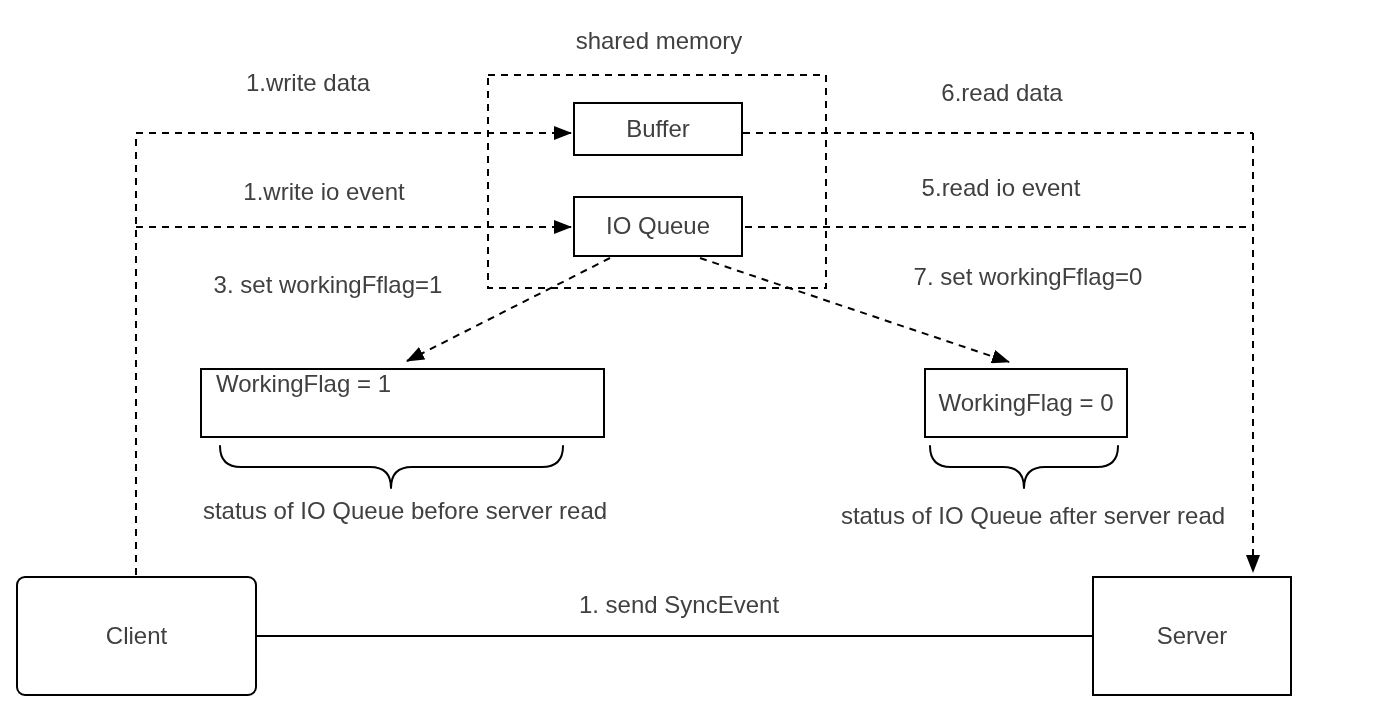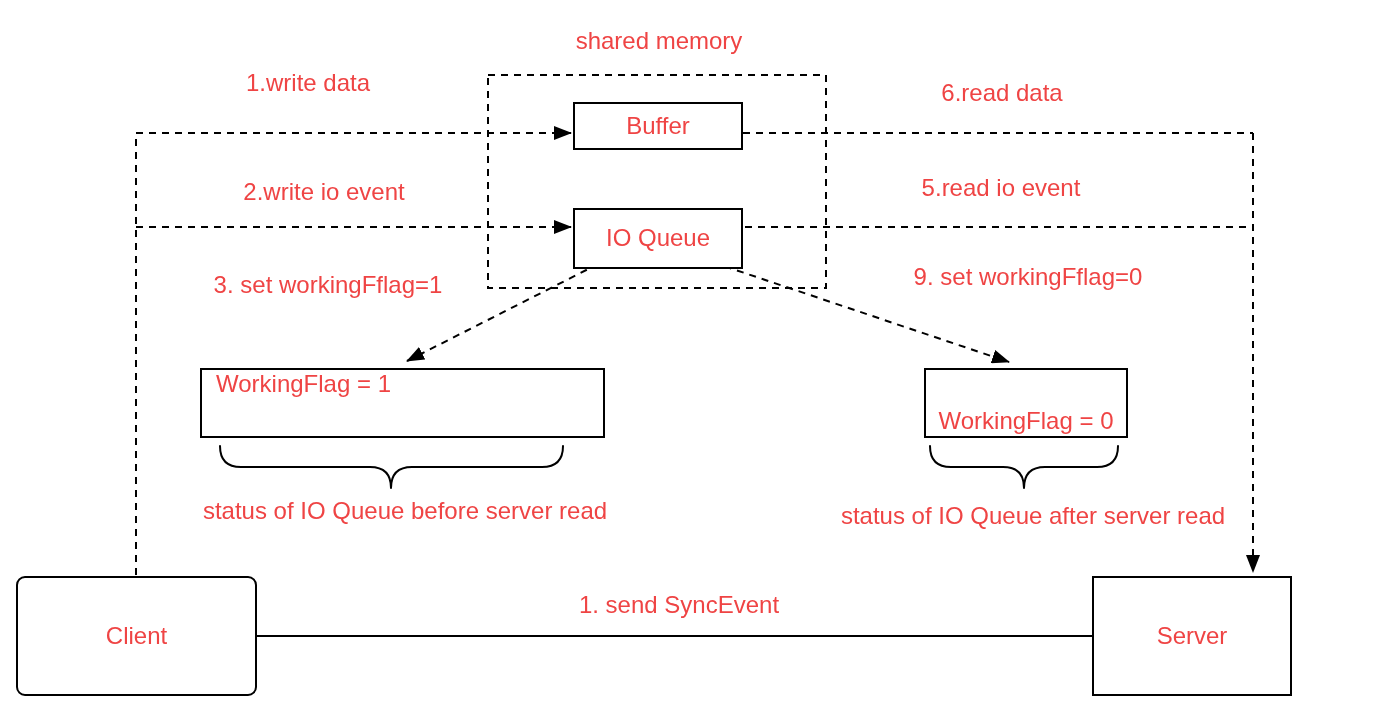--- a/index.html
+++ b/index.html
@@ -1,18 +1,18 @@
 <!DOCTYPE html>
 <html><head>
 <meta charset="utf-8">
 <style>
   html,body{margin:0;padding:0;background:#fff;}
   .canvas{
     position:relative;width:1390px;height:714px;background:#ffffff;
-    font-family:"Liberation Sans", sans-serif;color:#ef4444;overflow:hidden;
+    font-family:"Liberation Sans", sans-serif;color:#404040;overflow:hidden;
   }
   .layer{position:absolute;left:0;top:0;}
   .dash{stroke:#000;stroke-width:2;stroke-dasharray:7 6;fill:none;}
   .solid{stroke:#000;stroke-width:2;fill:none;}
   .brace{stroke:#000;stroke-width:2;fill:none;stroke-linecap:round;stroke-linejoin:round;}
   .node{
     position:absolute;box-sizing:border-box;border:2px solid #000;background:#fff;
     display:flex;align-items:center;justify-content:center;
     font-size:24px;line-height:1.2;text-align:center;
   }
@@ -62,50 +62,50 @@
 
     <path d="M257,636 L1128,636" class="solid" marker-end="url(#arw)"></path>
 
     <path class="brace" d="M220,446 Q220,467 241,467 L370,467 Q391,467 391,488 Q391,467 412,467 L542,467 Q563,467 563,446"></path>
 
     <path class="brace" d="M930,446 Q930,467 951,467 L1003,467 Q1024,467 1024,488 Q1024,467 1045,467 L1097,467 Q1118,467 1118,446"></path>
   </svg>
 
   <div class="lbl" style="left:659px;top:26px;">shared memory</div>
 
-  <div class="node" style="left:573px;top:102px;width:170px;height:48px;">
+  <div class="node" style="left:573px;top:102px;width:170px;height:54px;">
     <span>Buffer</span>
   </div>
 
-  <div class="node" style="left:573px;top:196px;width:170px;height:61px;margin-top:12px;">
+  <div class="node" style="left:573px;top:196px;width:170px;height:61px;">
     <span>IO Queue</span>
   </div>
 
   <div class="flag-row" style="left:200px;top:368px;width:405px;height:70px;">
     <div class="flag-cell" style="width:203px;">
       <span>WorkingFlag = 1</span>
     </div>
   </div>
 
-  <div class="node" style="left:924px;top:368px;width:204px;height:70px;align-items:flex-end;">
+  <div class="node" style="left:924px;top:368px;width:204px;height:70px;">
     <span>WorkingFlag = 0</span>
   </div>
 
   <div class="node" style="left:16px;top:576px;width:241px;height:120px;border-radius:9px;">
     <span>Client</span>
   </div>
 
   <div class="node" style="left:1092px;top:576px;width:200px;height:120px;">
     <span>Server</span>
   </div>
 
   <div class="lbl" style="left:308px;top:68px;">1.write data</div>
-  <div class="lbl" style="left:324px;top:177px;">2.write io event</div>
+  <div class="lbl" style="left:324px;top:177px;">1.write io event</div>
   <div class="lbl" style="left:1002px;top:78px;">6.read data</div>
   <div class="lbl" style="left:1001px;top:173px;">5.read io event</div>
   <div class="lbl" style="left:328px;top:270px;">3. set workingFflag=1</div>
-  <div class="lbl" style="left:1028px;top:262px;">9. set workingFflag=0</div>
+  <div class="lbl" style="left:1028px;top:262px;">7. set workingFflag=0</div>
   <div class="lbl" style="left:679px;top:590px;">1. send SyncEvent</div>
 
   <div class="lbl" style="left:405px;top:496px;">status of IO Queue before server read</div>
   <div class="lbl" style="left:1033px;top:501px;">status of IO Queue after server read</div>
 
 </div>
 
 </body></html>

